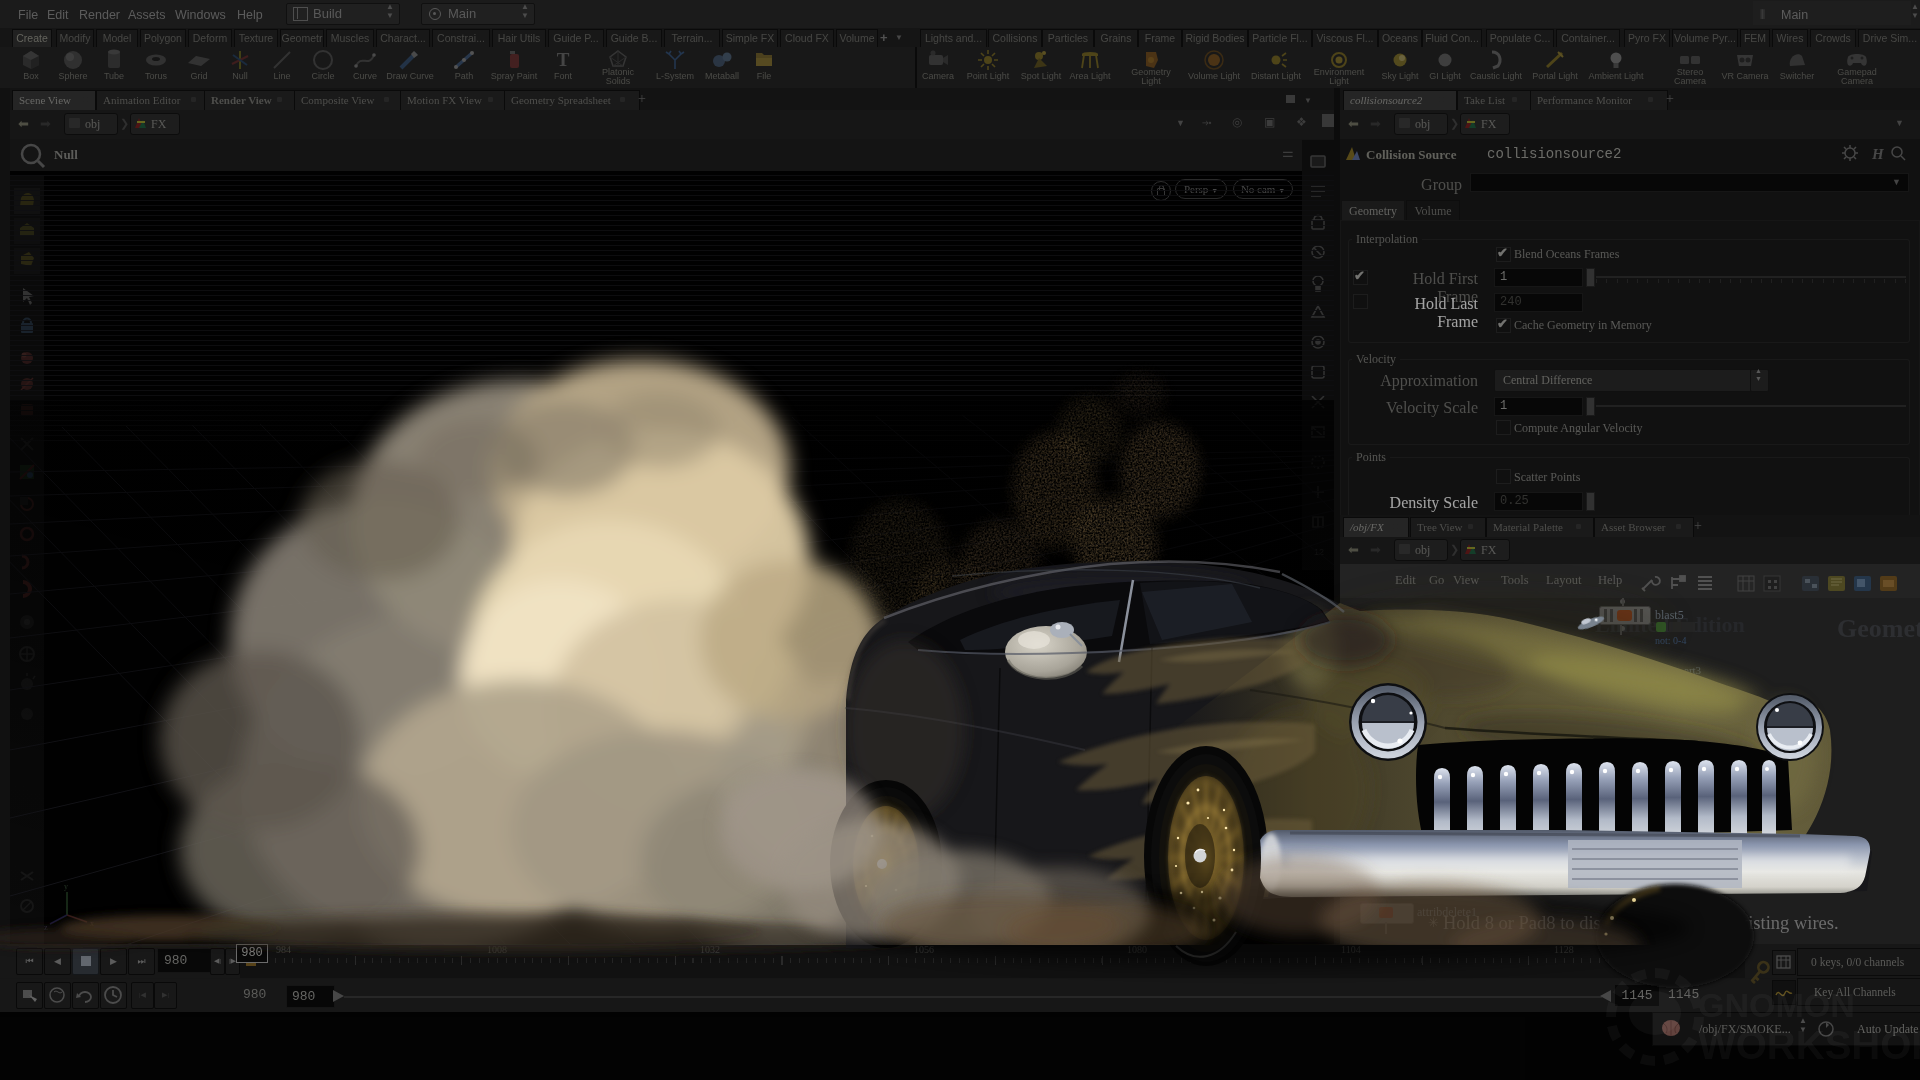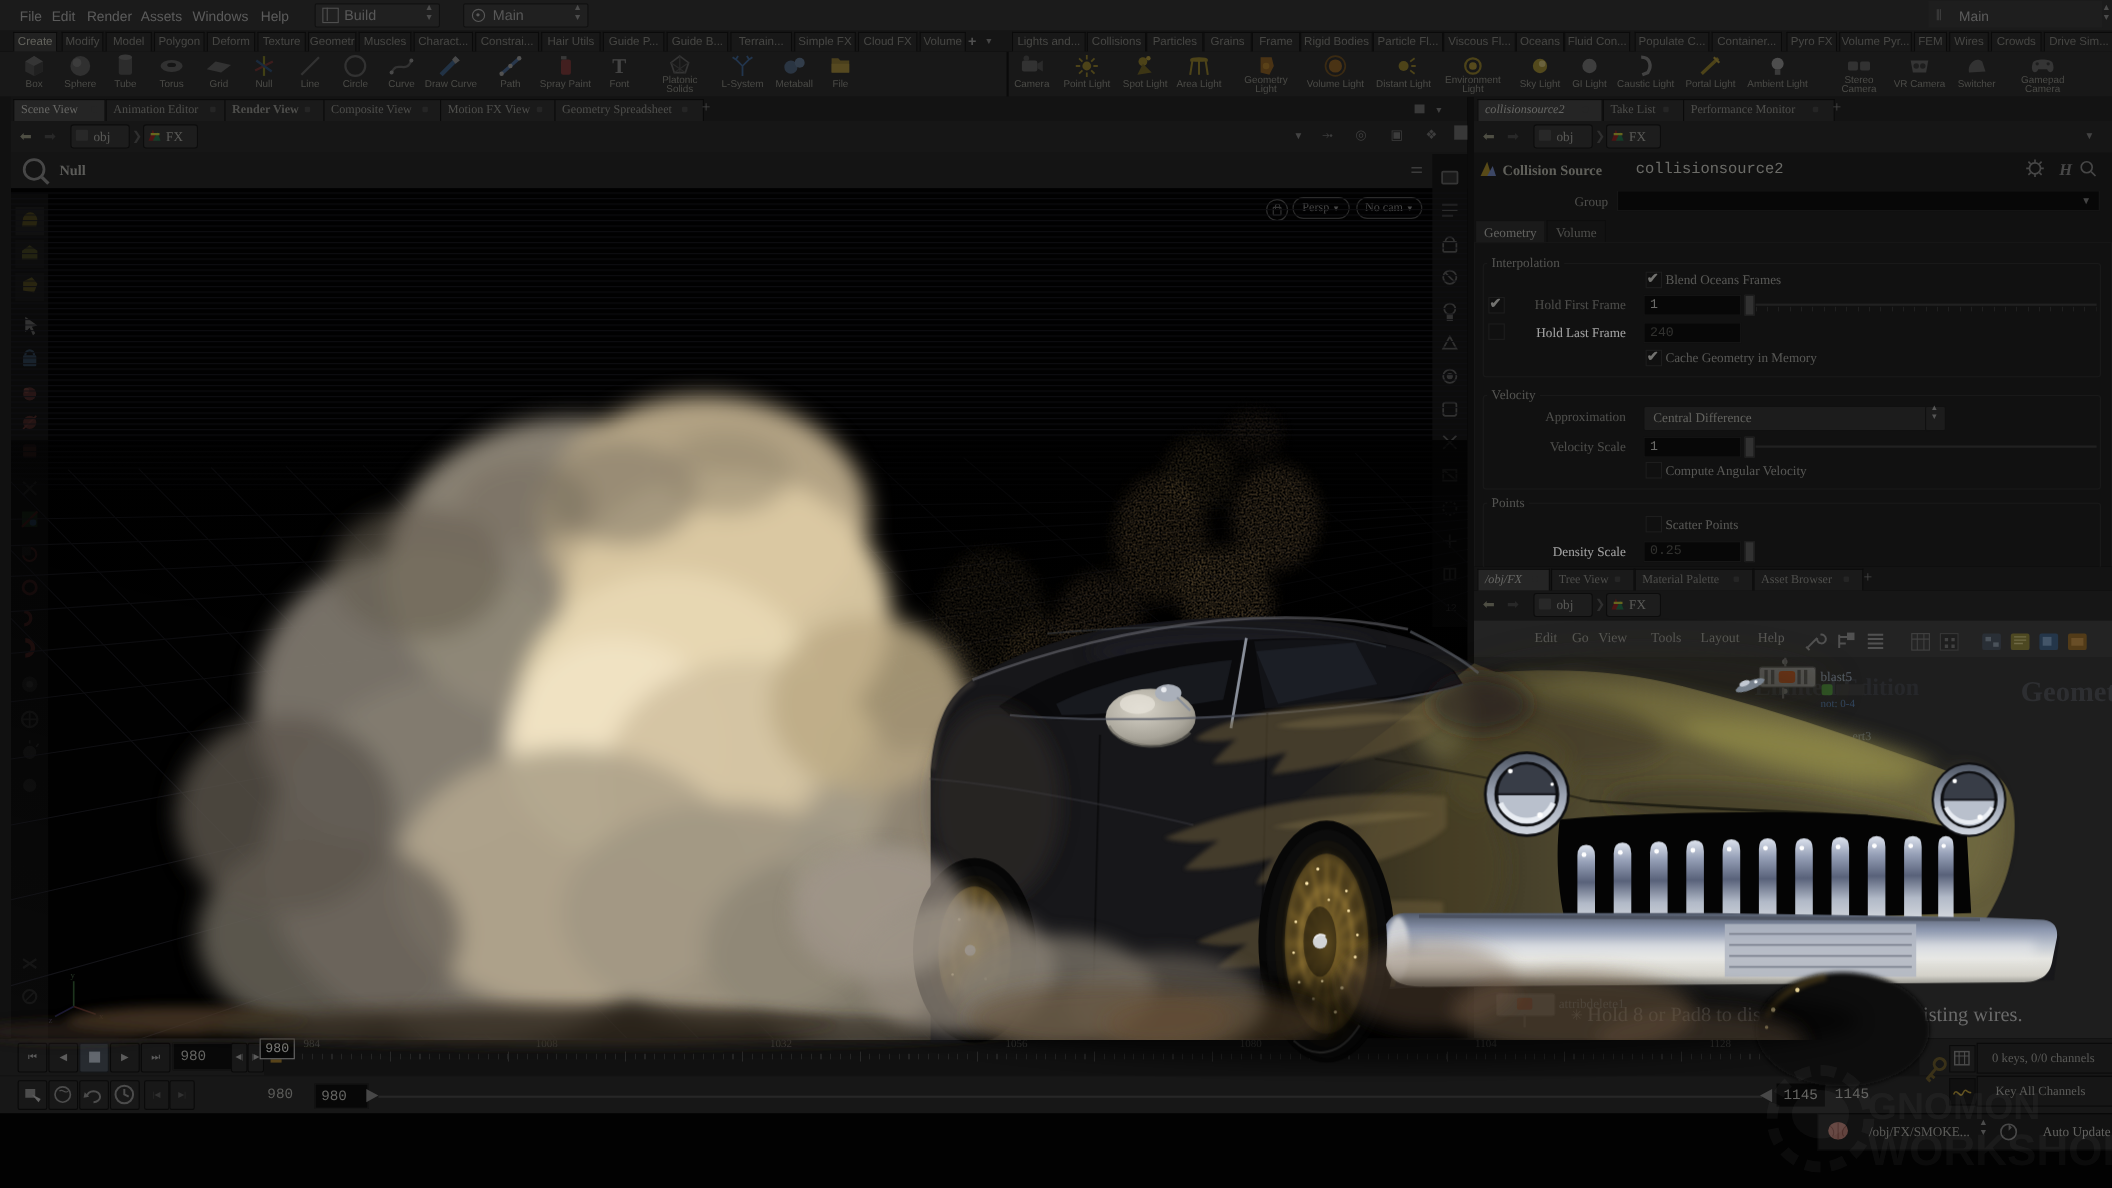--- a/index.html
+++ b/index.html
@@ -23,21 +23,21 @@
  font-size:11px;color:#7a7a76;line-height:19px;padding:0;text-align:left;overflow:hidden;}
 .ptab.act{background:#3a3a3a;color:#a2a29e;}
 .pdot{position:absolute;top:9px;width:5px;height:5px;background:#3a3a3a;border-radius:1px;}
 .pplus{position:absolute;top:3px;font-size:14px;color:#6f6f6f;}
 
 .pathbar{background:#232323;border-bottom:1px solid #141414;}
 .chip{position:absolute;top:3px;height:20px;background:#2e2e2e;border:1px solid #131313;border-radius:3px;
  font-size:12px;color:#8c8c88;line-height:20px;}
 .navarr{position:absolute;font-size:13px;color:#6a6a6a;}
 
-.plabel{position:absolute;font-size:12px;color:#7b7b77;text-align:right;}
+.plabel{position:absolute;font-size:16px;color:#7b7b77;text-align:right;}
 .plabel.dim{color:#ffffff;}
 .pfield{position:absolute;height:17px;background:#0c0c0c;border:1px solid #232323;font-size:12px;color:#a8a8a4;
  line-height:17px;padding-left:5px;}
 .checkbox{position:absolute;width:13px;height:13px;background:#191919;border:1px solid #2e2e2e;}
 .checkmark{position:absolute;font-size:13px;color:#b2b2ae;font-weight:bold;}
 .clabel{position:absolute;font-size:12px;color:#8a8a86;}
 .gbox{position:absolute;border:1px solid #282828;border-radius:3px;}
 .glabel{position:absolute;font-size:12px;color:#83837f;background:#1c1c1c;padding:0 4px;}
 .slidertrack{position:absolute;height:2px;background:#343434;}
 .sliderhandle{position:absolute;width:7px;height:17px;background:#4e4e4e;border:1px solid #2a2a2a;}

